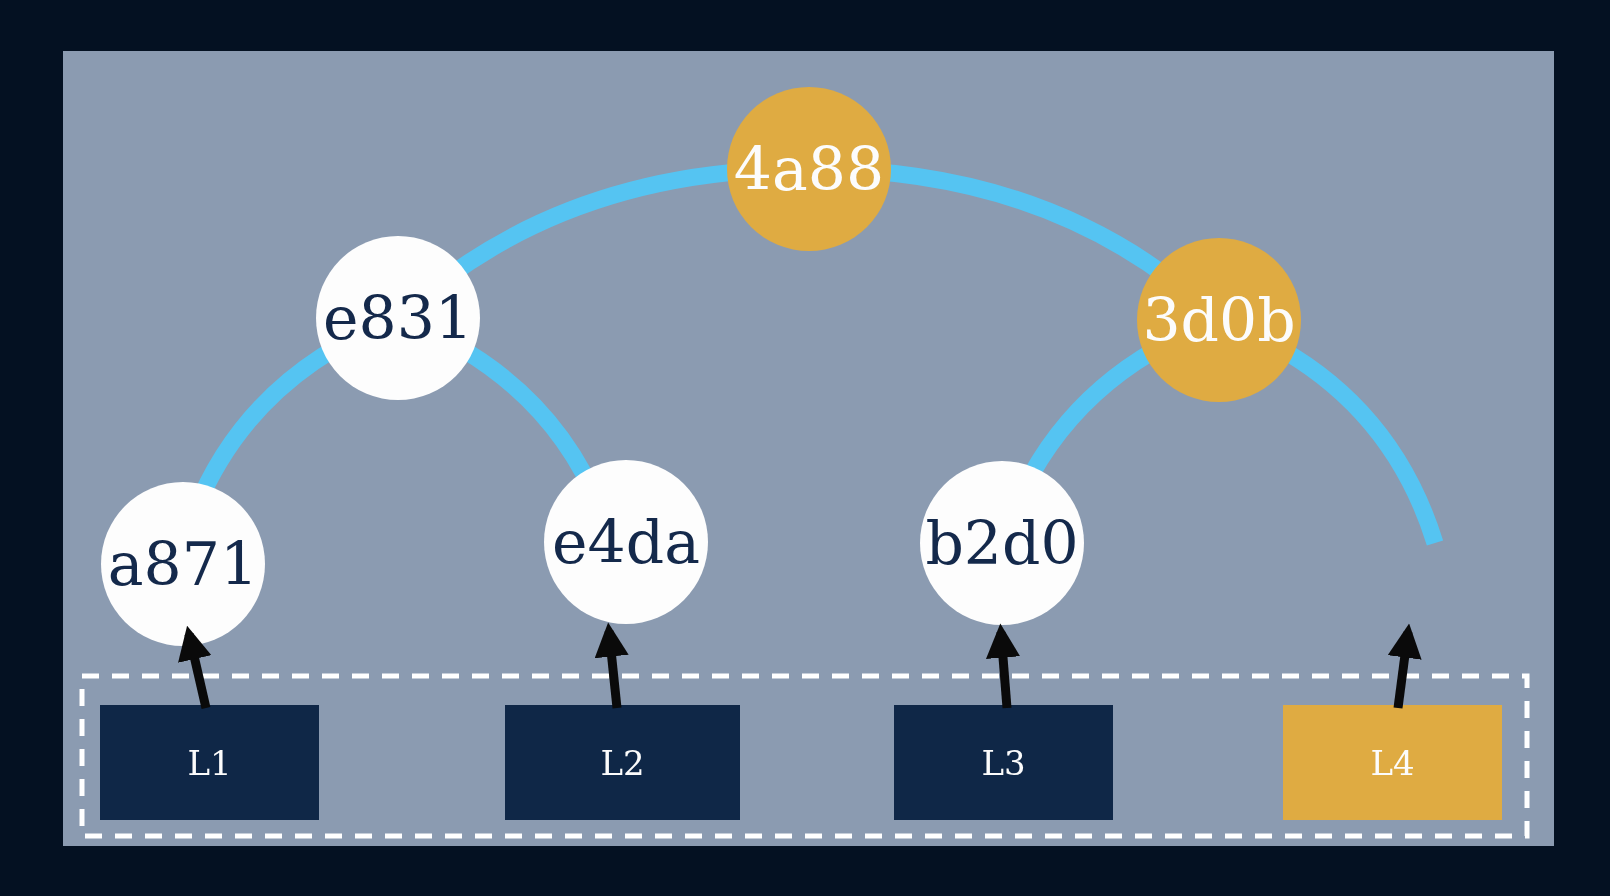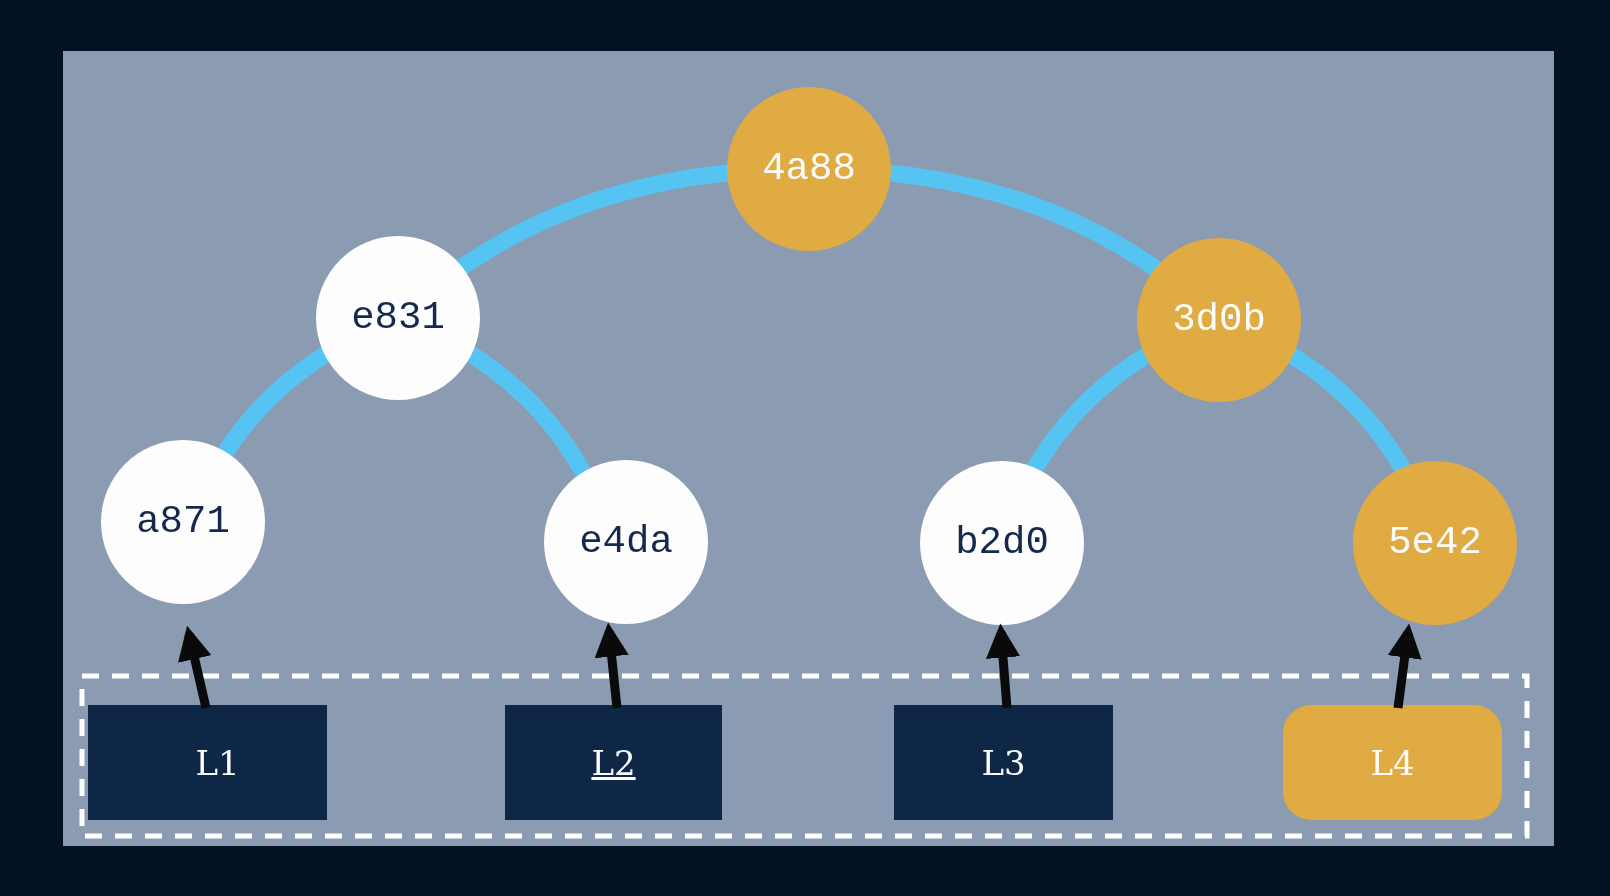--- a/index.html
+++ b/index.html
@@ -18,22 +18,21 @@
     color:var(--navyText,#14294B);
   }
   svg.layer{position:absolute;left:0;top:0;width:1610px;height:896px;}
   #layer-edges{z-index:2;}
   #layer-arrows{z-index:5;}
   #nodes{position:absolute;left:0;top:0;width:100%;height:100%;z-index:4;}
   .edge{fill:none;stroke:var(--edgeBlue,#55C4F2);stroke-width:17px;}
   .node{
     position:absolute;border-radius:50%;
     display:flex;align-items:center;justify-content:center;
-    font-size:39px;
-    font-family:Liberation Mono, monospace;
+    font-size:60px;
   }
   .node.gold{background:var(--gold,#DFAB42);color:var(--lightText,#FCFCFC);}
   .node.white{background:var(--white,#FDFDFD);color:var(--navyText,#14294B);}
   .leaf{
     position:absolute;
     display:flex;align-items:center;justify-content:center;
     font-size:34px;color:var(--lightText,#FCFCFC);
   }
   .leaf.navy{background:var(--navyBox,#0F2747);}
   .leaf.gold{background:var(--gold,#DFAB42);}
@@ -54,28 +53,27 @@
       <path d="M 398 318 Q 564 382 612 542" class="edge"></path>
       <path d="M 183 545 Q 232 382 398 318" class="edge"></path>
     <rect id="outline-rect" class="outline" x="82" y="676" width="1445" height="160"></rect>
   </svg>
 
 
   <div id="nodes">
       <div class="node gold" style="left: 727px; top: 87px; width: 164px; height: 164px;">4a88</div>
       <div class="node white" style="left: 316px; top: 236px; width: 164px; height: 164px;">e831</div>
       <div class="node gold" style="left: 1137px; top: 238px; width: 164px; height: 164px;">3d0b</div>
-      <div class="node white" style="left: 101px; top: 440px; width: 164px; height: 164px; text-align: right;">a871</div>
+      <div class="node white" style="left: 101px; top: 482px; width: 164px; height: 164px; text-align: right;">a871</div>
       <div class="node white" style="left: 544px; top: 460px; width: 164px; height: 164px;">e4da</div>
       <div class="node white" style="left: 920px; top: 461px; width: 164px; height: 164px;">b2d0</div>
-      <div class="node gold" style="left: 1353px; top: 461px; width: 164px; height: 164px;">5e42</div>
-      <div class="leaf navy" style="left: 88px; top: 705px; width: 219px; height: 115px; padding-left: 20px;">L1</div>
-      <div class="leaf navy" style="left: 505px; top: 705px; width: 217px; height: 115px; text-decoration: underline;">L2</div>
+      <div class="leaf navy" style="left: 100px; top: 705px; width: 219px; height: 115px;">L1</div>
+      <div class="leaf navy" style="left: 505px; top: 705px; width: 235px; height: 115px;">L2</div>
       <div class="leaf navy" style="left: 894px; top: 705px; width: 219px; height: 115px;">L3</div>
-      <div class="leaf gold" style="left: 1283px; top: 705px; width: 219px; height: 115px; border-radius: 28px;">L4</div>
+      <div class="leaf gold" style="left: 1283px; top: 705px; width: 219px; height: 115px;">L4</div>
     </div>
 
   <svg class="layer" id="layer-arrows" viewBox="0 0 1610 896">
     <defs>
       <marker id="ah" viewBox="0 0 10 10" refX="7.5" refY="5" markerWidth="3.8" markerHeight="3.8" orient="auto-start-reverse">
         <path d="M 0 0 L 10 5 L 0 10 z" fill="#0A0A0A"></path>
       </marker>
     </defs>
   <line x1="206" y1="708" x2="189" y2="634" class="arrow" marker-end="url(#ah)"></line>
       <line x1="617" y1="708" x2="609" y2="631" class="arrow" marker-end="url(#ah)"></line>

